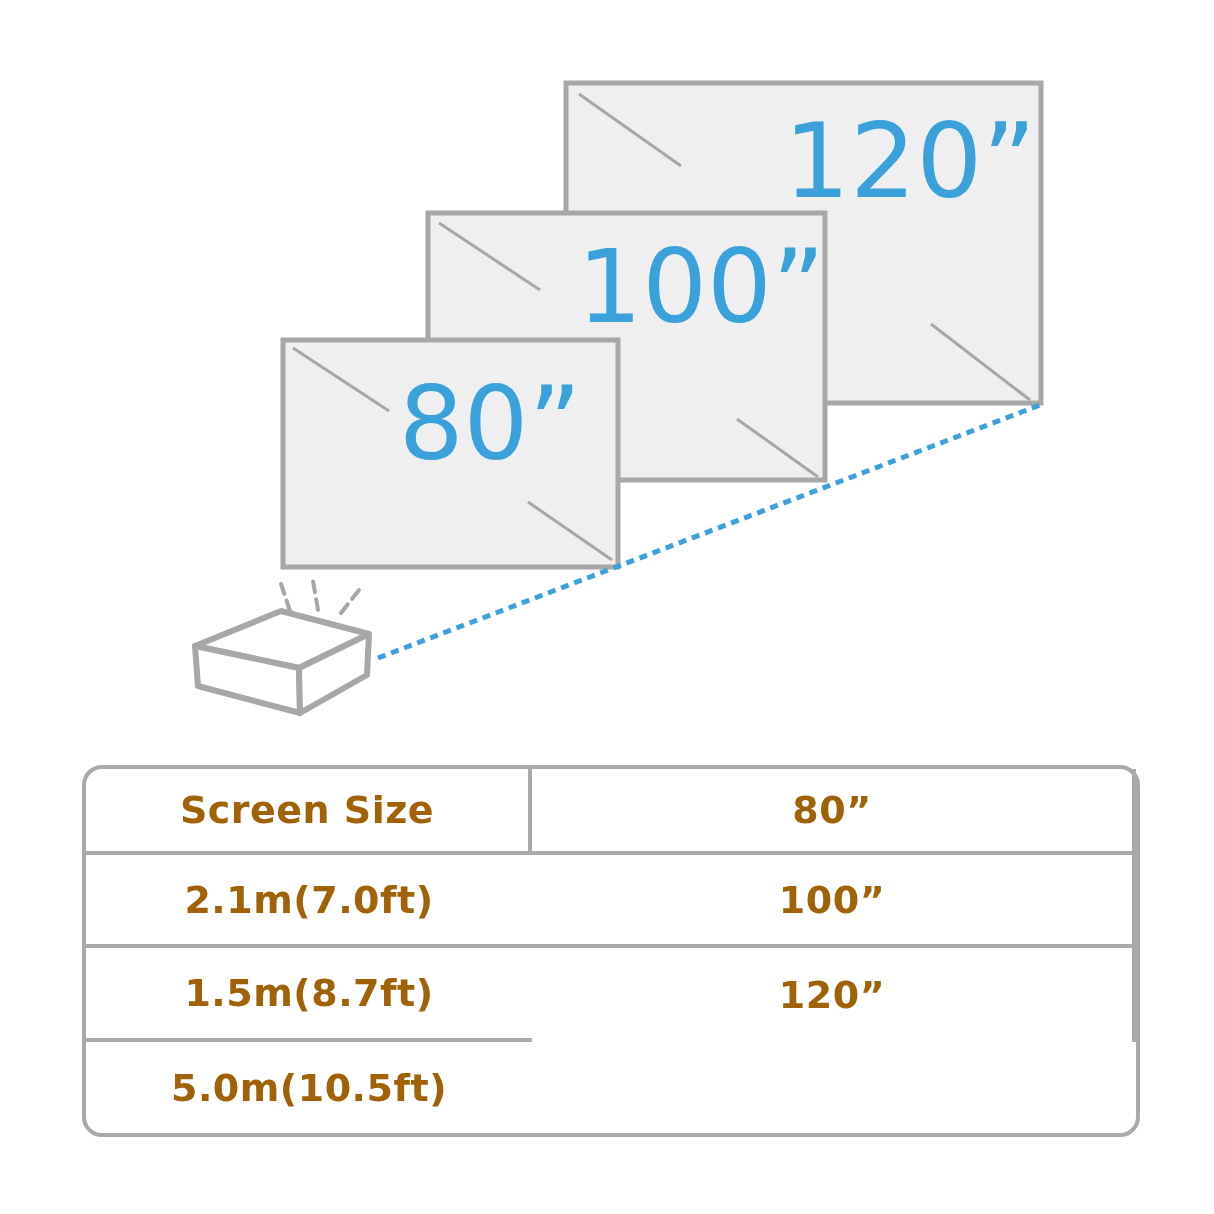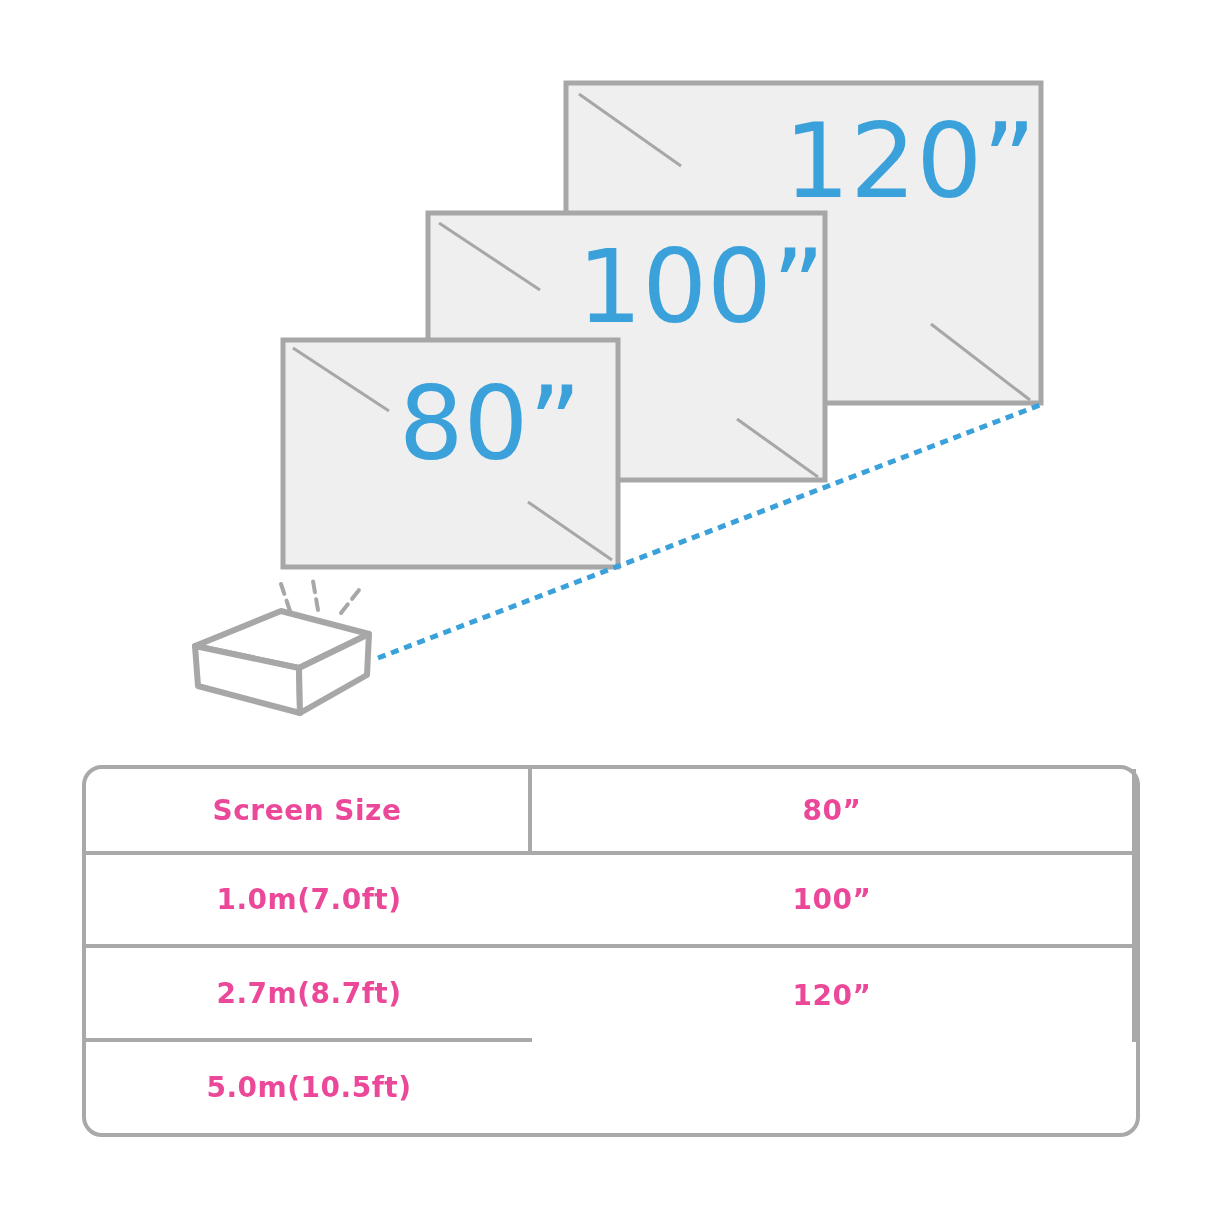--- a/index.html
+++ b/index.html
@@ -24,23 +24,23 @@
     border:4px solid #a9a9a9;
     border-radius:20px;
     background:#ffffff;
     display:grid;
     grid-template-columns:446px 1fr;
     grid-template-rows:86px 93px 94px 1fr;
   }
   .cell{
     display:flex;align-items:center;justify-content:center;
     box-sizing:border-box;
-    color:#ec4899;
+    color:#a16207;
     font-weight:bold;
-    font-size:28px;
+    font-size:38px;
     letter-spacing:0.5px;
   }
   .cell.col-1{border-right:4px solid #a9a9a9;}
   .cell.rule{border-bottom:4px solid #a9a9a9;}
 </style>
 </head>
 <body>
 
 <div class="page">
 
@@ -80,22 +80,22 @@
     <text class="screen-label" x="490" y="459" font-size="102" fill="#3aa1da" text-anchor="middle">80”</text>
     <text class="screen-label" x="701" y="322" font-size="102" fill="#3aa1da" text-anchor="middle">100”</text>
     <text class="screen-label" x="910" y="197" font-size="104" fill="#3aa1da" text-anchor="middle">120”</text>
   </svg>
 
   <div class="spec-table">
 
     <div class="cell col-1 rule">Screen Size</div>
 
     <div class="cell col-1 rule">80”</div>
-    <div class="cell rule">1.0m(7.0ft)</div>
+    <div class="cell rule">2.1m(7.0ft)</div>
 
     <div class="cell col-1 rule">100”</div>
-    <div class="cell rule">2.7m(8.7ft)</div>
+    <div class="cell rule">1.5m(8.7ft)</div>
 
     <div class="cell col-1">120”</div>
     <div class="cell">5.0m(10.5ft)</div>
   </div>
 
 </div>
 
 </body></html>

